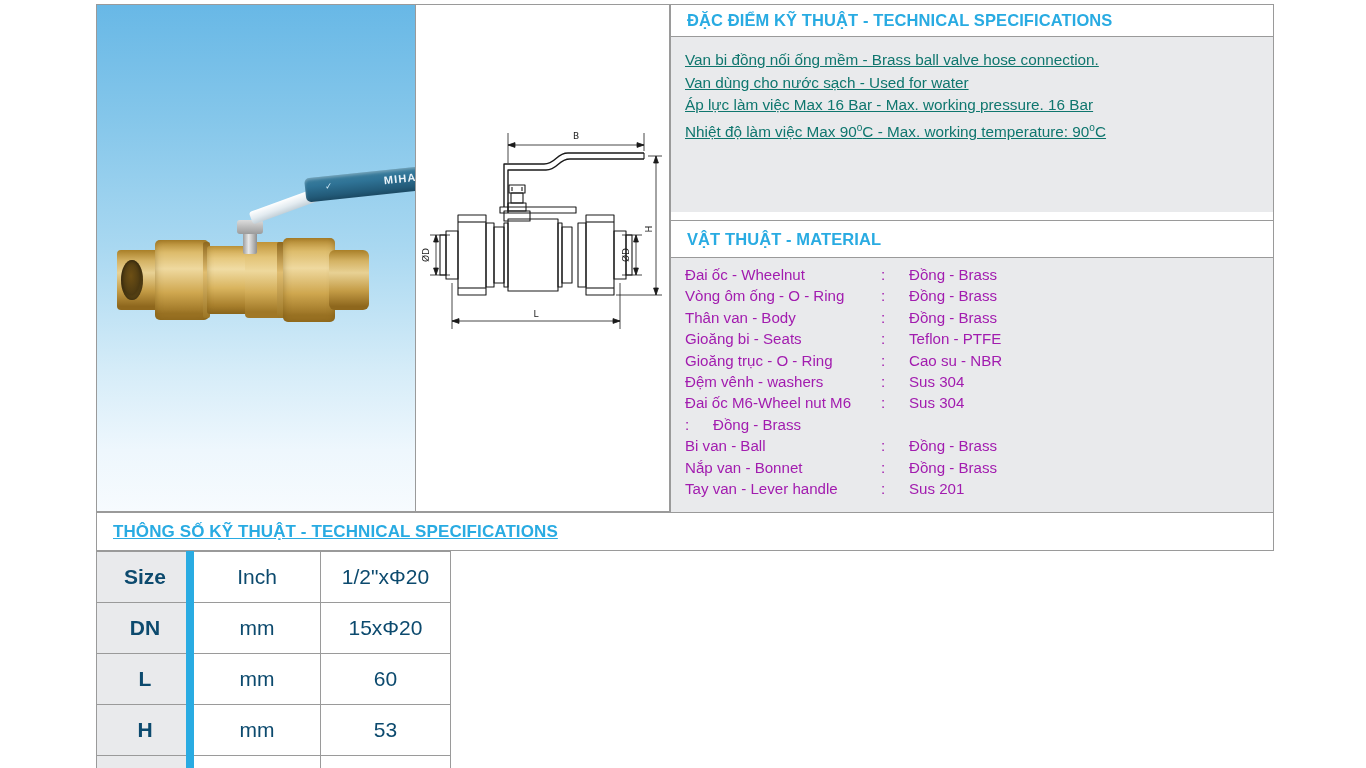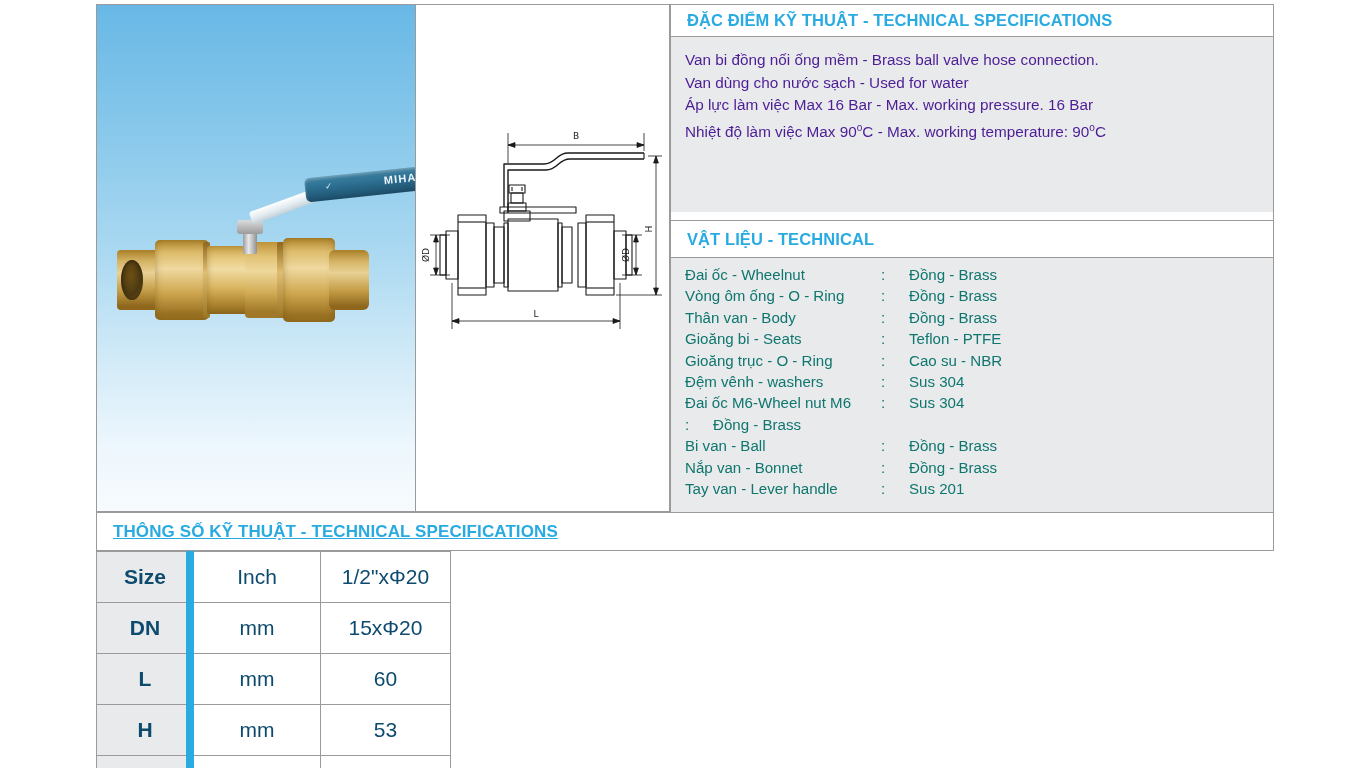--- a/index.html
+++ b/index.html
@@ -68,27 +68,27 @@
 
   
   #drawing-panel { left: 415px; top: 4px; width: 255px; height: 508px; }
   #drawing-svg { position:absolute; left:0; top:118px; width:255px; height:230px; }
 
   
   #spec-panel { left: 670px; top: 4px; width: 604px; height: 236px; }
   #spec-title-row { height: 31px; border-bottom:1px solid #9a9a9a; background:#fff; display:flex; align-items:center; }
   #spec-body { height: 175px; background:#e9eaec; padding: 12px 0 0 14px; box-sizing:border-box; }
   .sec-title { color:#29ABE2; font-weight:700; font-size:16.5px; padding-left:16px; letter-spacing:.1px; }
-  .spec-line { font-size:15.3px; color:#4c1d95; line-height:22.6px; white-space:nowrap; }
+  .spec-line { font-size:15.3px; color:#0f766e; line-height:22.6px; white-space:nowrap;text-decoration:underline; }
   sup { font-size:.66em; vertical-align: super; }
 
   #mat-panel { left: 670px; top: 220px; width: 604px; height: 292px; }
   #mat-title-row { height: 36px; border-bottom:1px solid #9a9a9a; background:#fff; display:flex; align-items:center; }
   #mat-body { height: 254px; background:#e9eaec; padding: 6px 0 0 14px; box-sizing:border-box; }
-  .mat-row { display:flex; font-size:15.1px; color:#0f766e; line-height:21.4px; white-space:nowrap; }
+  .mat-row { display:flex; font-size:15.1px; color:#a21caf; line-height:21.4px; white-space:nowrap; }
   .mat-part { width: 196px; }
   .mat-colon { width: 28px; }
   .mat-val { }
 
   
   #bottom-title { left:96px; top:512px; width:1178px; height:39px; display:flex; align-items:center; background:#fff; }
   #bottom-title .sec-title { font-size:17px;text-decoration:underline; }
 
   
   #spec-table { position:absolute; left:96px; top:551px; width:327px; border-collapse:collapse; table-layout:fixed; }
@@ -213,21 +213,21 @@
     <div id="spec-body">
       <div class="spec-line">Van bi đồng nối ống mềm - Brass ball  valve hose connection.</div>
       <div class="spec-line">Van dùng cho nước sạch - Used for water</div>
       <div class="spec-line">Áp lực làm việc Max 16 Bar - Max. working pressure. 16 Bar</div>
       <div class="spec-line"><span>Nhiệt độ làm việc Max 90</span><sup>o</sup><span>C - Max. working temperature: 90</span><sup>o</sup><span>C</span></div>
     </div>
   </div>
 
   <div class="panel" id="mat-panel">
     <div id="mat-title-row">
-      <span class="sec-title">VẬT LIỆU - TECHNICAL</span>
+      <span class="sec-title">VẬT THUẬT - MATERIAL</span>
     </div>
     <div id="mat-body">
       <div class="mat-row">
           <span class="mat-part">Đai ốc - Wheelnut</span>
           <span class="mat-colon">:</span>
           <span class="mat-val">Đồng - Brass</span>
         </div>
       <div class="mat-row">
           <span class="mat-part">Vòng ôm ống  - O - Ring</span>
           <span class="mat-colon">:</span>

